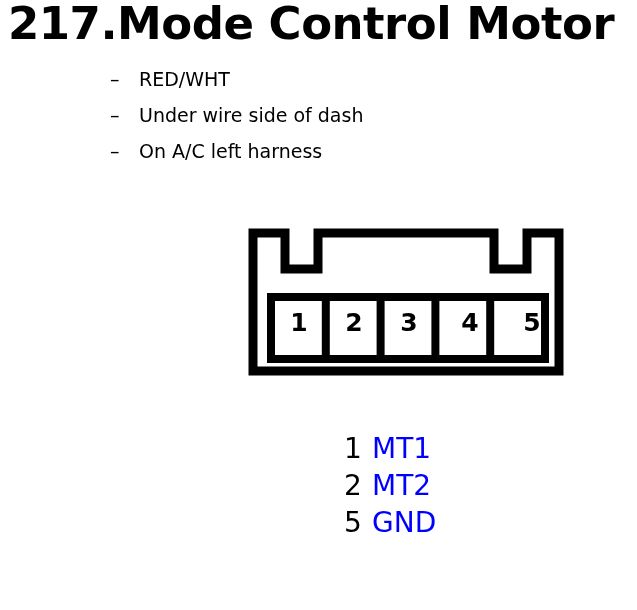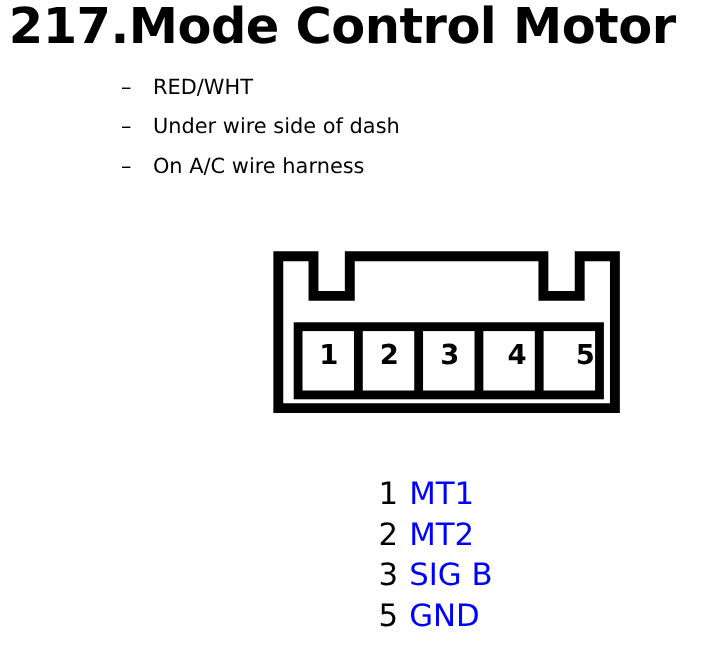--- a/index.html
+++ b/index.html
@@ -104,21 +104,21 @@
 <div id="page-title">217.Mode Control Motor</div>
 
 <ul id="bullet-list">
   <li>
     <span class="dash">–</span><span>RED/WHT</span>
   </li>
   <li>
     <span class="dash">–</span><span>Under wire side of dash</span>
   </li>
   <li>
-    <span class="dash">–</span><span>On A/C wire harness</span>
+    <span class="dash">–</span><span>On A/C left harness</span>
   </li>
 </ul>
 
 <div id="connector-diagram">
   <svg width="316" height="152" viewBox="0 0 316 152" xmlns="http://www.w3.org/2000/svg">
 
     <path d="M 5,5
              L 37,5
              L 37,41
              L 70,41
@@ -148,18 +148,15 @@
 <div class="pin-number" style="left:519px;">5</div>
 
 <div id="pin-legend">
   <div class="legend-row">
     <span class="legend-pin">1</span><span class="legend-label">MT1</span>
   </div>
   <div class="legend-row">
     <span class="legend-pin">2</span><span class="legend-label">MT2</span>
   </div>
   <div class="legend-row">
-    <span class="legend-pin">3</span><span class="legend-label">SIG B</span>
-  </div>
-  <div class="legend-row">
     <span class="legend-pin">5</span><span class="legend-label">GND</span>
   </div>
 </div>
 
 </body></html>

